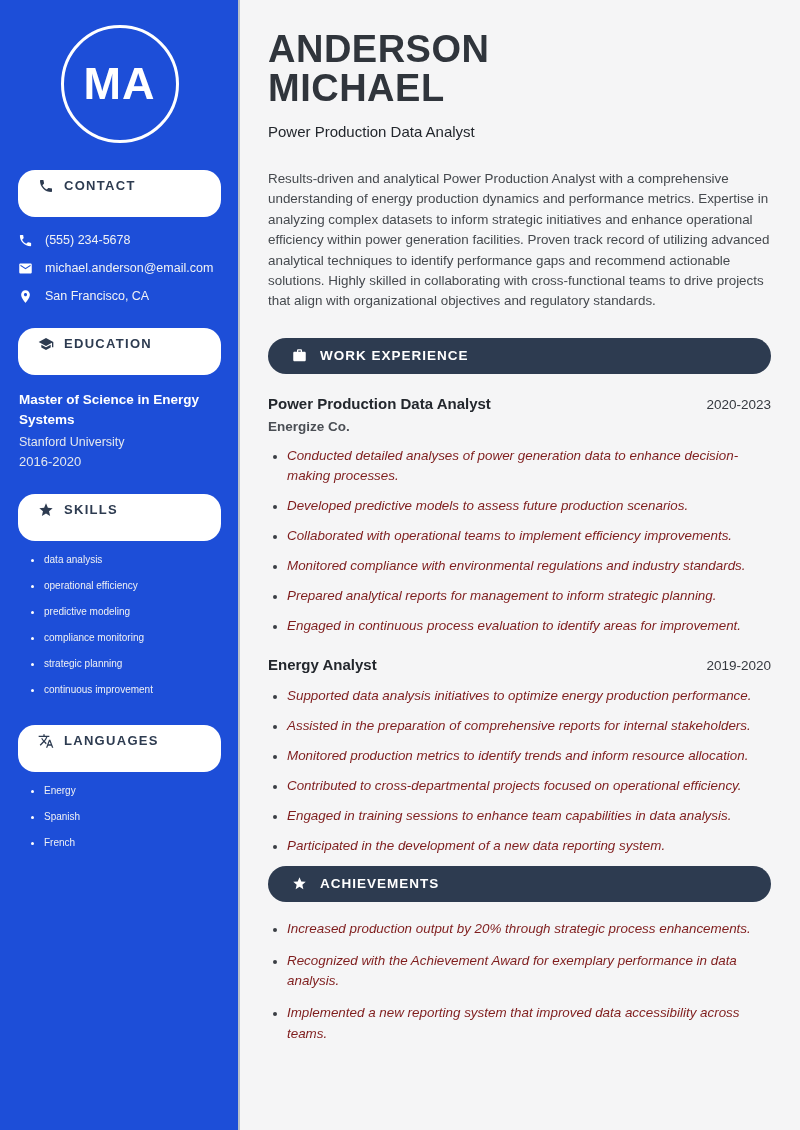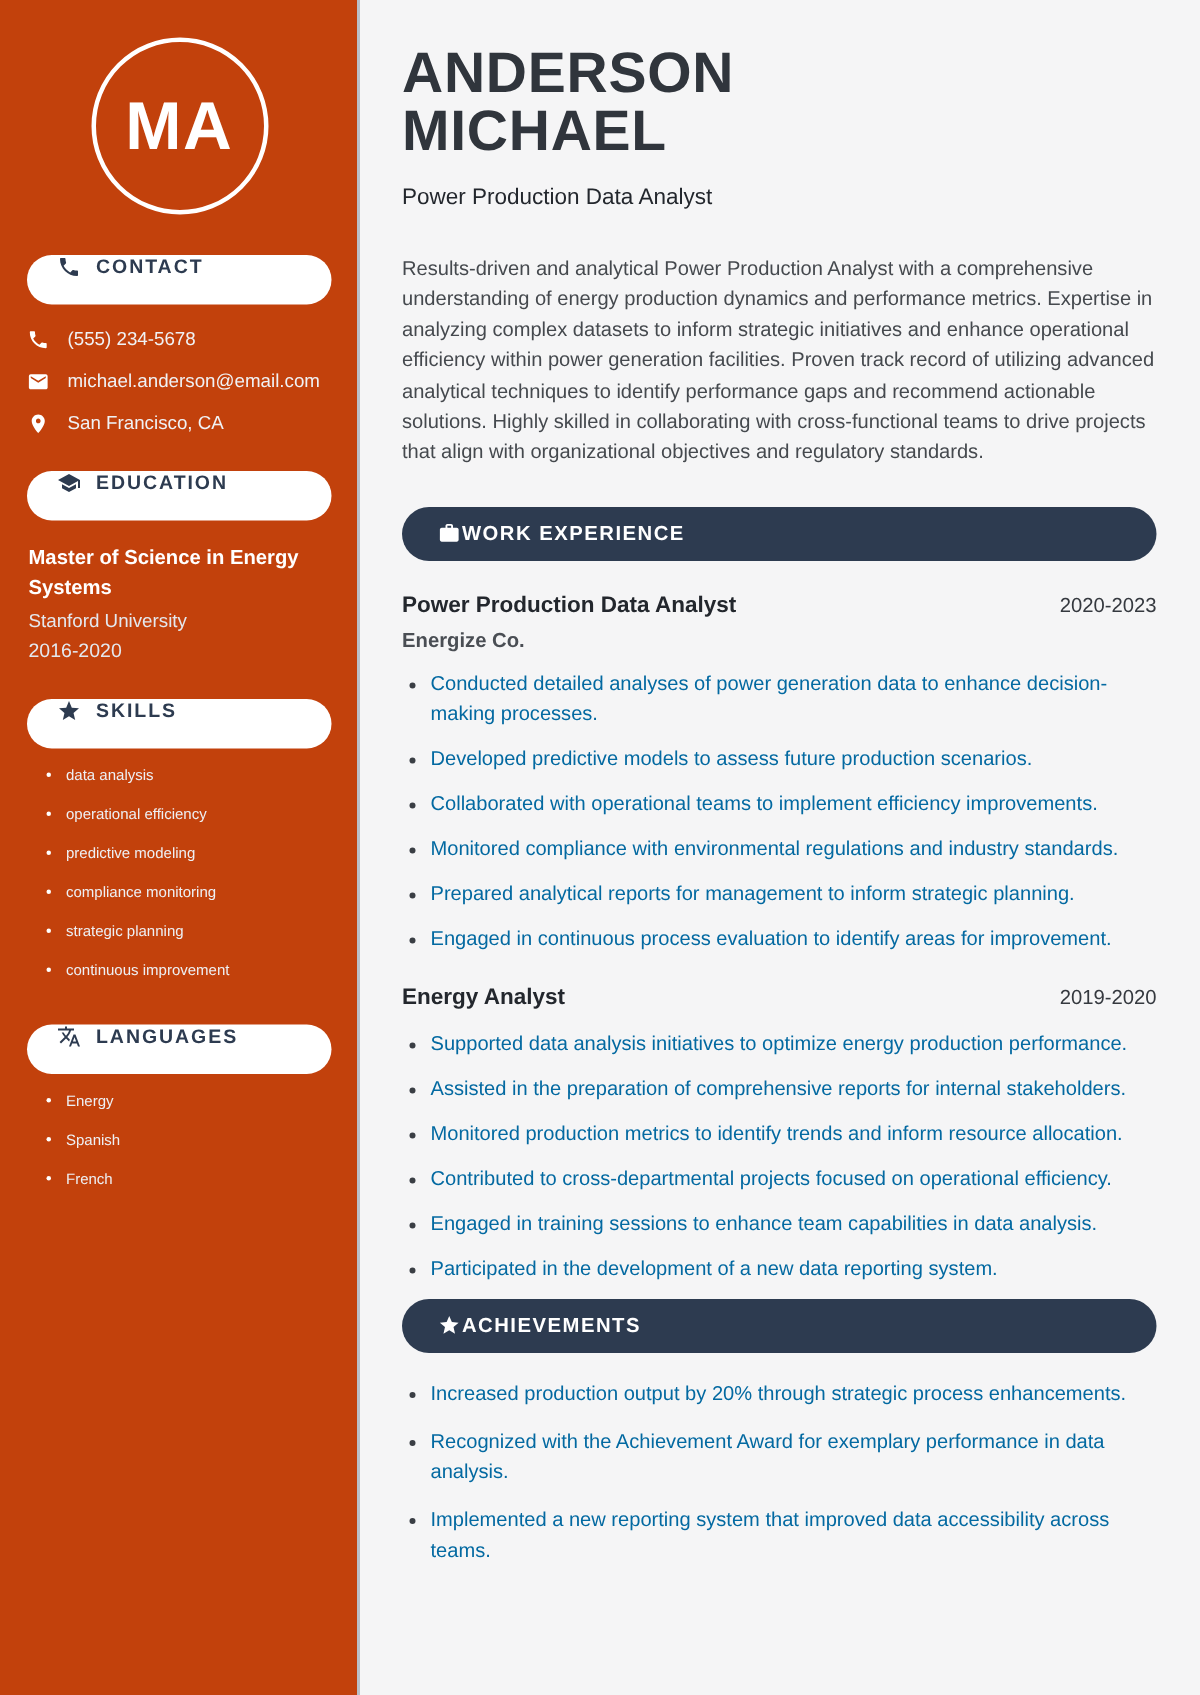--- a/index.html
+++ b/index.html
@@ -13,44 +13,44 @@
     width: 800px;
     height: 1130px;
     display: flex;
     overflow: hidden;
   }
 
   
   .sidebar {
     width: 240px;
     flex: 0 0 240px;
-    background: #c2410c;
+    background: #1d4ed8;
     border-right: 2px solid #b9c0c9;
     padding: 0 17px 20px 18px;
     color: #fff;
   }
   .avatar {
     width: 118px; height: 118px;
     margin: 25px auto 0;
     border: 3px solid #fff;
     border-radius: 50%;
     display: flex; align-items: center; justify-content: center;
   }
   .avatar span {
     font-size: 45px;
     font-weight: 600;
     letter-spacing: 1px;
     color: #fff;
   }
   .side-pill {
-    height: 33px;
+    height: 47px;
     background: #fff;
     border-radius: 17px;
     display: flex;
-    align-items: flex-start;
+    align-items: center;
     gap: 10px;
     padding: 0 12px 16px 20px;
     color: #2d3b50;
     font-weight: 700;
     font-size: 13px;
     letter-spacing: 1.3px;
   }
   .side-pill svg { width: 16px; height: 16px; flex: 0 0 16px; }
   .pill-contact   { margin-top: 27px; }
   .pill-education { margin-top: 22px; }
@@ -111,21 +111,21 @@
     line-height: 20.4px;
     color: #45494e;
     max-width: 508px;
   }
   .main-pill {
     height: 36px;
     background: #2d3b50;
     border-radius: 18px;
     display: flex;
     align-items: center;
-    gap: 1px;
+    gap: 13px;
     padding: 0 20px 0 24px;
     color: #fff;
     font-weight: 700;
     font-size: 13.5px;
     letter-spacing: 1px;
   }
   .main-pill svg { width: 15px; height: 15px; flex: 0 0 15px; fill: #fff; }
   .pill-work { margin-top: 26px; }
   .pill-achievements { margin-top: 8px; }
 
@@ -141,22 +141,23 @@
   .job-company { margin-top: 7px; font-size: 13.5px; color: #4a4e54; font-weight: bold; }
 
   ul.bullets {
     margin-top: 12px;
     list-style: disc;
     padding-left: 19px;
   }
   ul.bullets li {
     font-size: 13.4px;
     line-height: 20.5px;
-    color: #0369a1;
+    color: #7f1d1d;
     margin-bottom: 9.5px;
+    font-style: italic;
   }
   ul.bullets li::marker { color: #3a3e44; font-size: 12px; }
   ul.bullets.tight { margin-top: 13px; }
   ul.ach { margin-top: 17px; }
   ul.ach li { margin-bottom: 11.5px; }
 </style>
 </head>
 <body>
 
 <div class="page">

